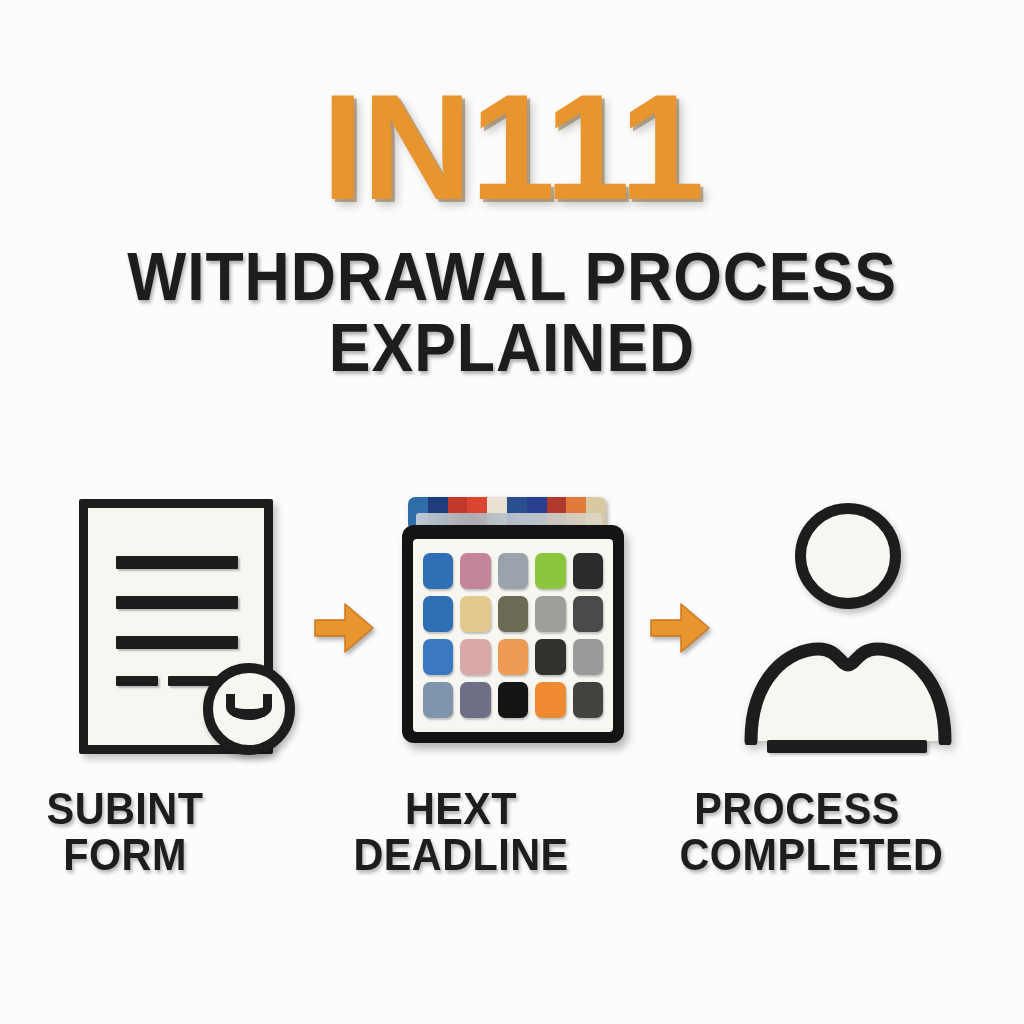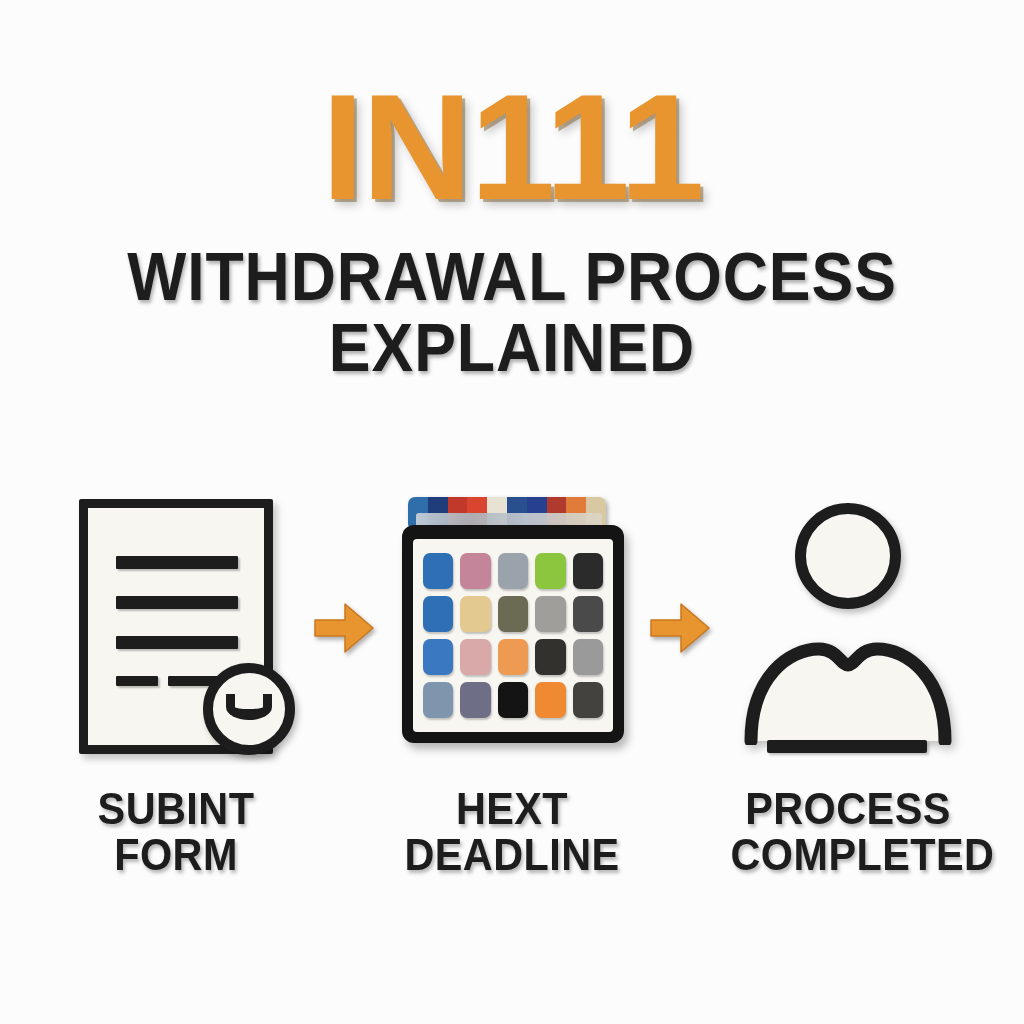--- a/index.html
+++ b/index.html
@@ -175,21 +175,20 @@
     box-shadow:2px 2px 3px rgba(0,0,0,.25);
   }
 
   
   .captions{
     position:absolute;
     top:786px; left:0;
     width:1024px; height:140px;
     display:flex;
     align-items:flex-start;
-    justify-content:center;
   }
   .cap{
     width:250px;
     text-align:center;
     font-family:"Liberation Sans Narrow","Liberation Sans", sans-serif;
     font-size:44px;
     font-weight:700;
     line-height:1.05;
     color:#1d1d1d;
     letter-spacing:.5px;

